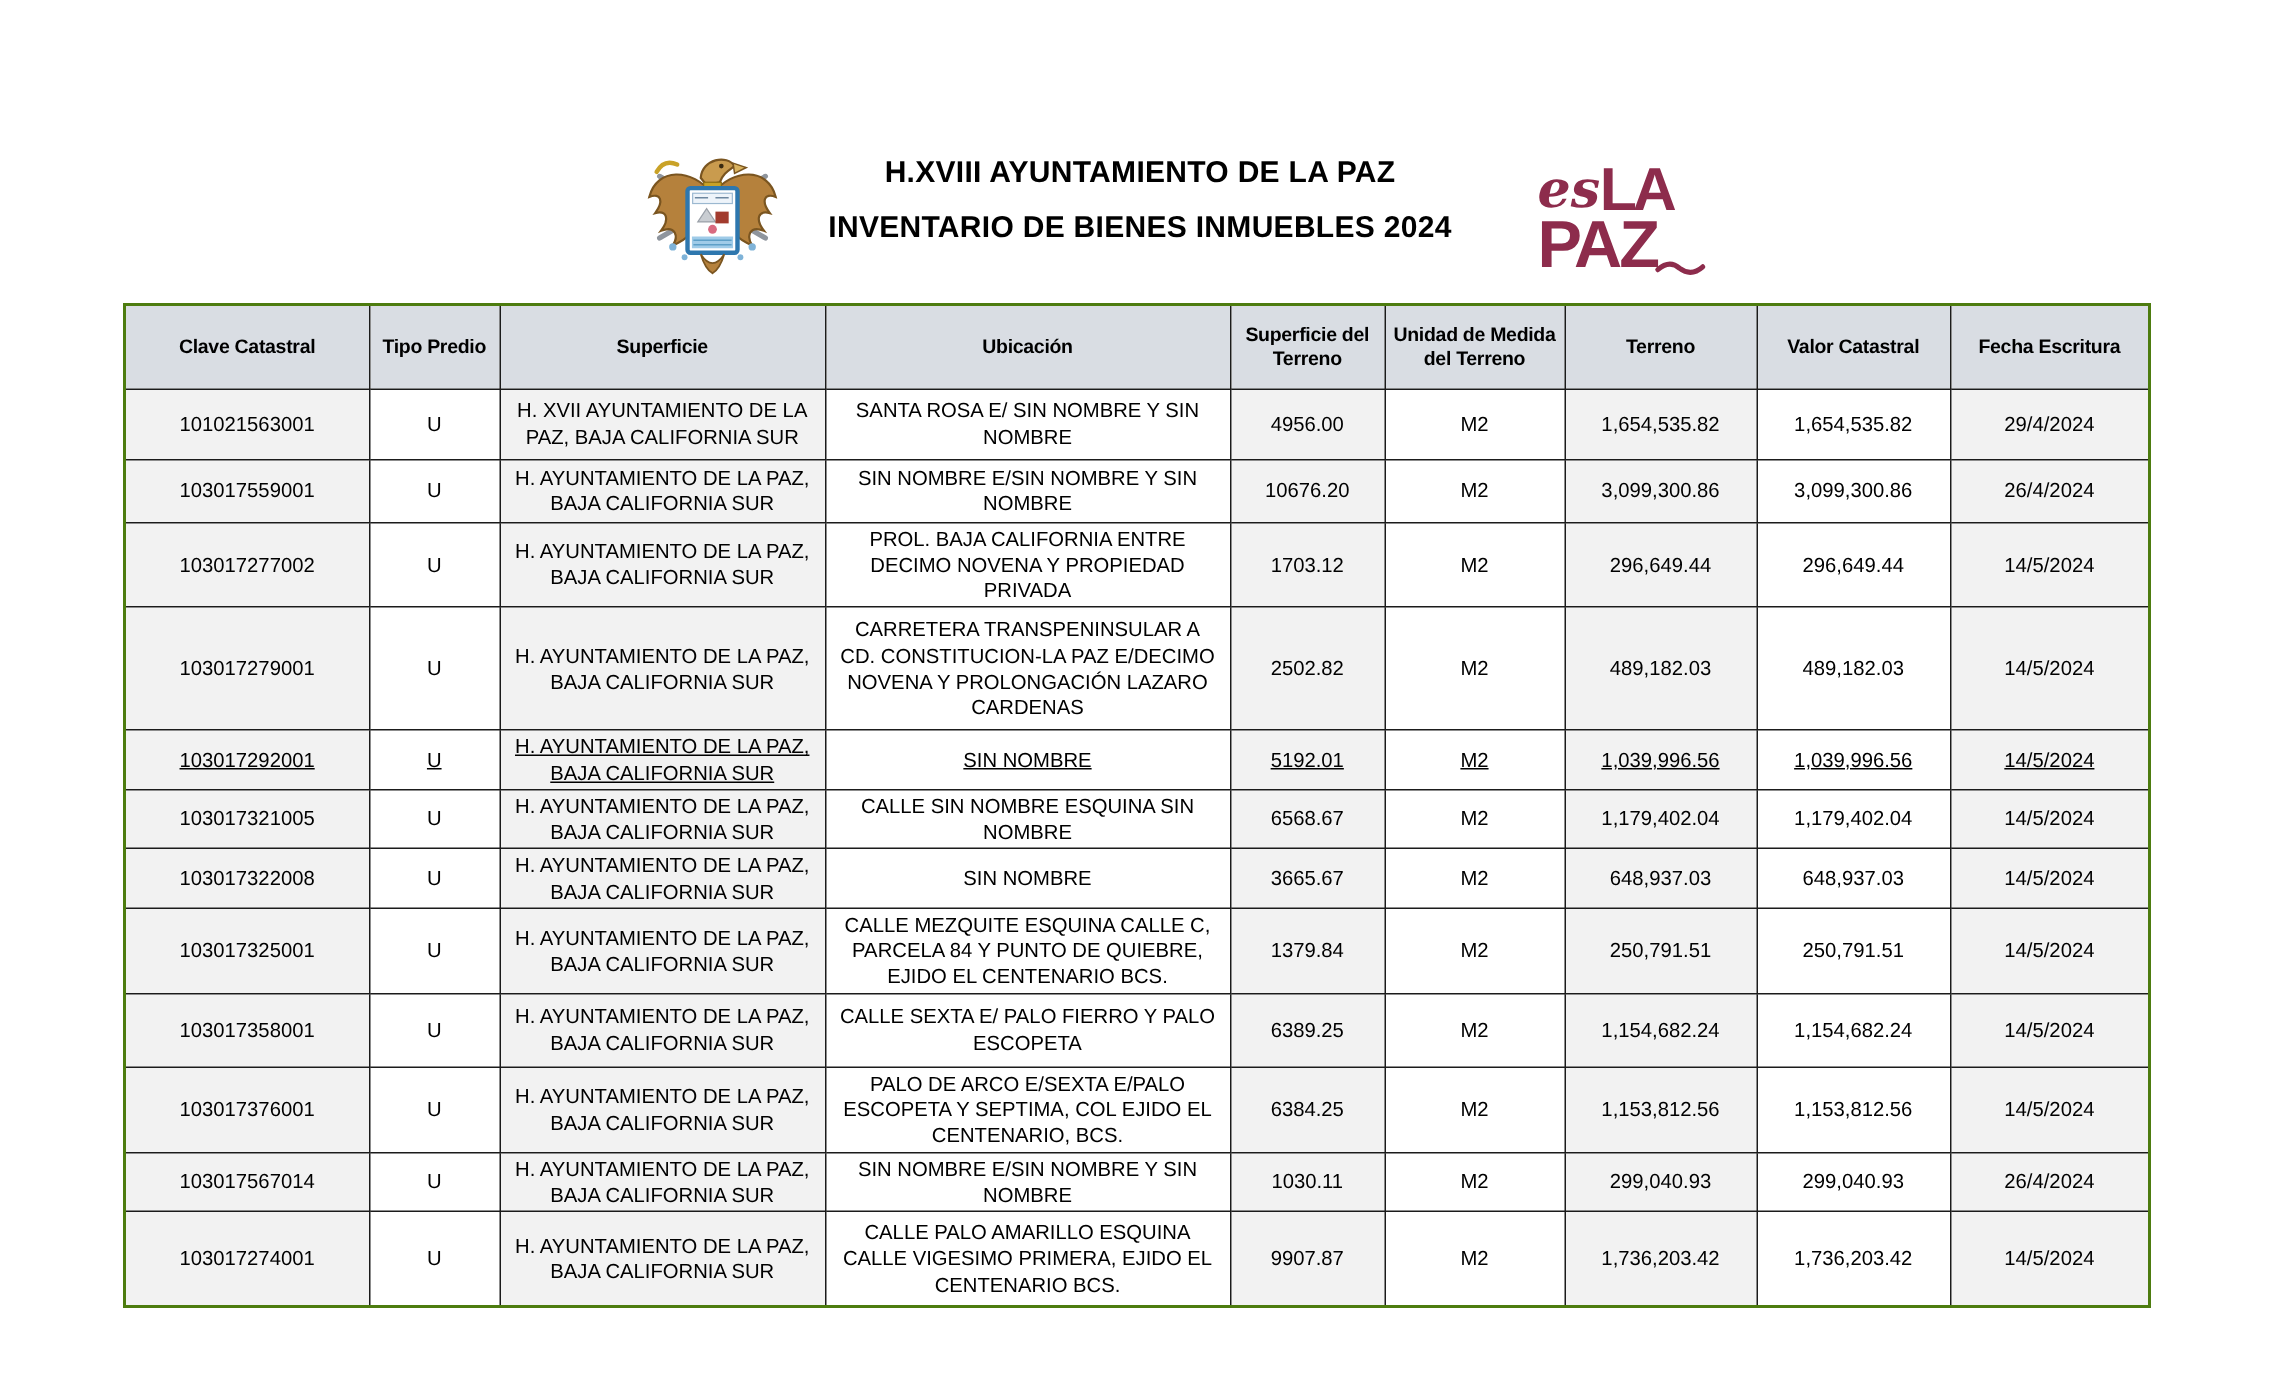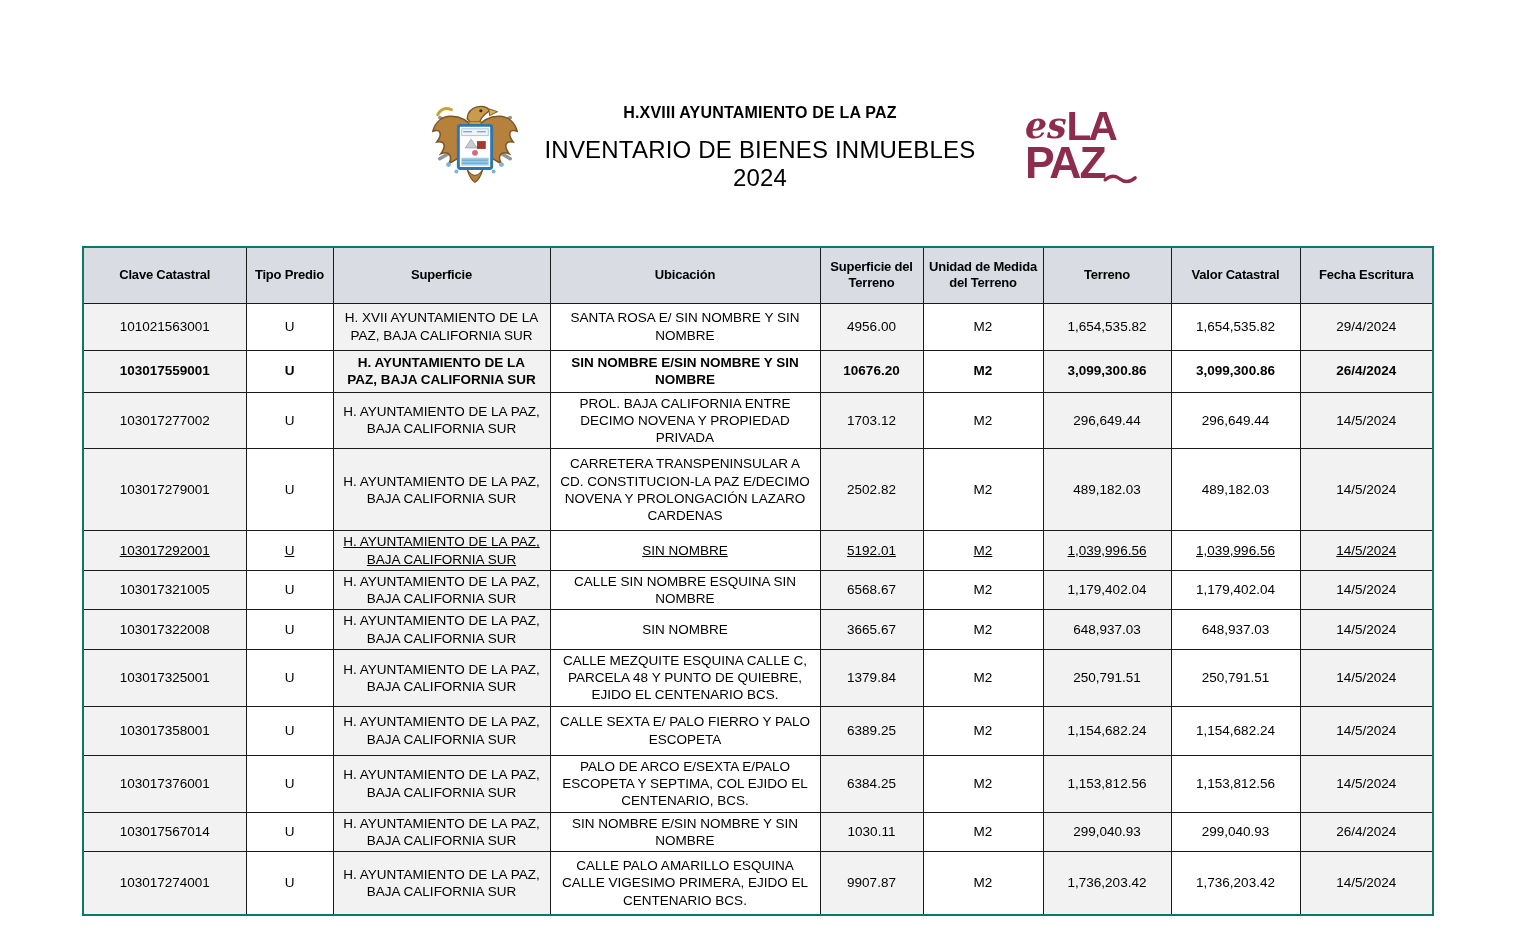--- a/index.html
+++ b/index.html
@@ -13,33 +13,32 @@
     color: #000;
     overflow: hidden;
   }
 
   
   .crest { position: absolute; left: 426px; top: 96px; width: 98px; height: 98px; }
   .titles {
     position: absolute; left: 520px; top: 104px; width: 480px;
     text-align: center;
   }
-  .doc-title { font-size: 16px; font-weight: bold; letter-spacing: 0.2px; }
-  .doc-subtitle { font-size: 24px; font-weight: normal; margin-top: 14px; letter-spacing: 0.2px; }
+  .doc-title { font-size: 20px; font-weight: bold; letter-spacing: 0.2px; }
+  .doc-subtitle { font-size: 20px; font-weight: bold; margin-top: 14px; letter-spacing: 0.2px; }
   .brand { position: absolute; left: 1024px; top: 102px; width: 116px; height: 86px; }
 
   
   table.inv {
     position: absolute;
     left: 82px; top: 202px;
     width: 1350px;
     border-collapse: collapse;
     table-layout: fixed;
-    border: 2px solid #0f766e;
-    margin-top: 44px;
+    border: 2px solid #4d7c0f;
   }
   .inv th, .inv td {
     border: 1.5px solid #1b1b1b;
     text-align: center;
     vertical-align: middle;
     overflow: hidden;
   }
   .inv th {
     background: #d9dde3;
     font-weight: bold;
@@ -135,21 +134,21 @@
           <td class="stripe">101021563001</td>
           <td>U</td>
           <td class="stripe">H. XVII AYUNTAMIENTO DE LA PAZ, BAJA CALIFORNIA SUR</td>
           <td>SANTA ROSA E/ SIN NOMBRE Y SIN NOMBRE</td>
           <td class="stripe">4956.00</td>
           <td>M2</td>
           <td class="stripe">1,654,535.82</td>
           <td>1,654,535.82</td>
           <td class="stripe">29/4/2024</td>
         </tr>
-        <tr style="height: 42px; font-weight: bold;">
+        <tr style="height: 42px;">
           <td class="stripe">103017559001</td>
           <td>U</td>
           <td class="stripe">H. AYUNTAMIENTO DE LA PAZ, BAJA CALIFORNIA SUR</td>
           <td>SIN NOMBRE E/SIN NOMBRE Y SIN NOMBRE</td>
           <td class="stripe">10676.20</td>
           <td>M2</td>
           <td class="stripe">3,099,300.86</td>
           <td>3,099,300.86</td>
           <td class="stripe">26/4/2024</td>
         </tr>
@@ -205,21 +204,21 @@
           <td class="stripe">3665.67</td>
           <td>M2</td>
           <td class="stripe">648,937.03</td>
           <td>648,937.03</td>
           <td class="stripe">14/5/2024</td>
         </tr>
         <tr style="height: 56px;">
           <td class="stripe">103017325001</td>
           <td>U</td>
           <td class="stripe">H. AYUNTAMIENTO DE LA PAZ, BAJA CALIFORNIA SUR</td>
-          <td>CALLE MEZQUITE ESQUINA CALLE C, PARCELA 48 Y PUNTO DE QUIEBRE, EJIDO EL CENTENARIO BCS.</td>
+          <td>CALLE MEZQUITE ESQUINA CALLE C, PARCELA 84 Y PUNTO DE QUIEBRE, EJIDO EL CENTENARIO BCS.</td>
           <td class="stripe">1379.84</td>
           <td>M2</td>
           <td class="stripe">250,791.51</td>
           <td>250,791.51</td>
           <td class="stripe">14/5/2024</td>
         </tr>
         <tr style="height: 49px;">
           <td class="stripe">103017358001</td>
           <td>U</td>
           <td class="stripe">H. AYUNTAMIENTO DE LA PAZ, BAJA CALIFORNIA SUR</td>

